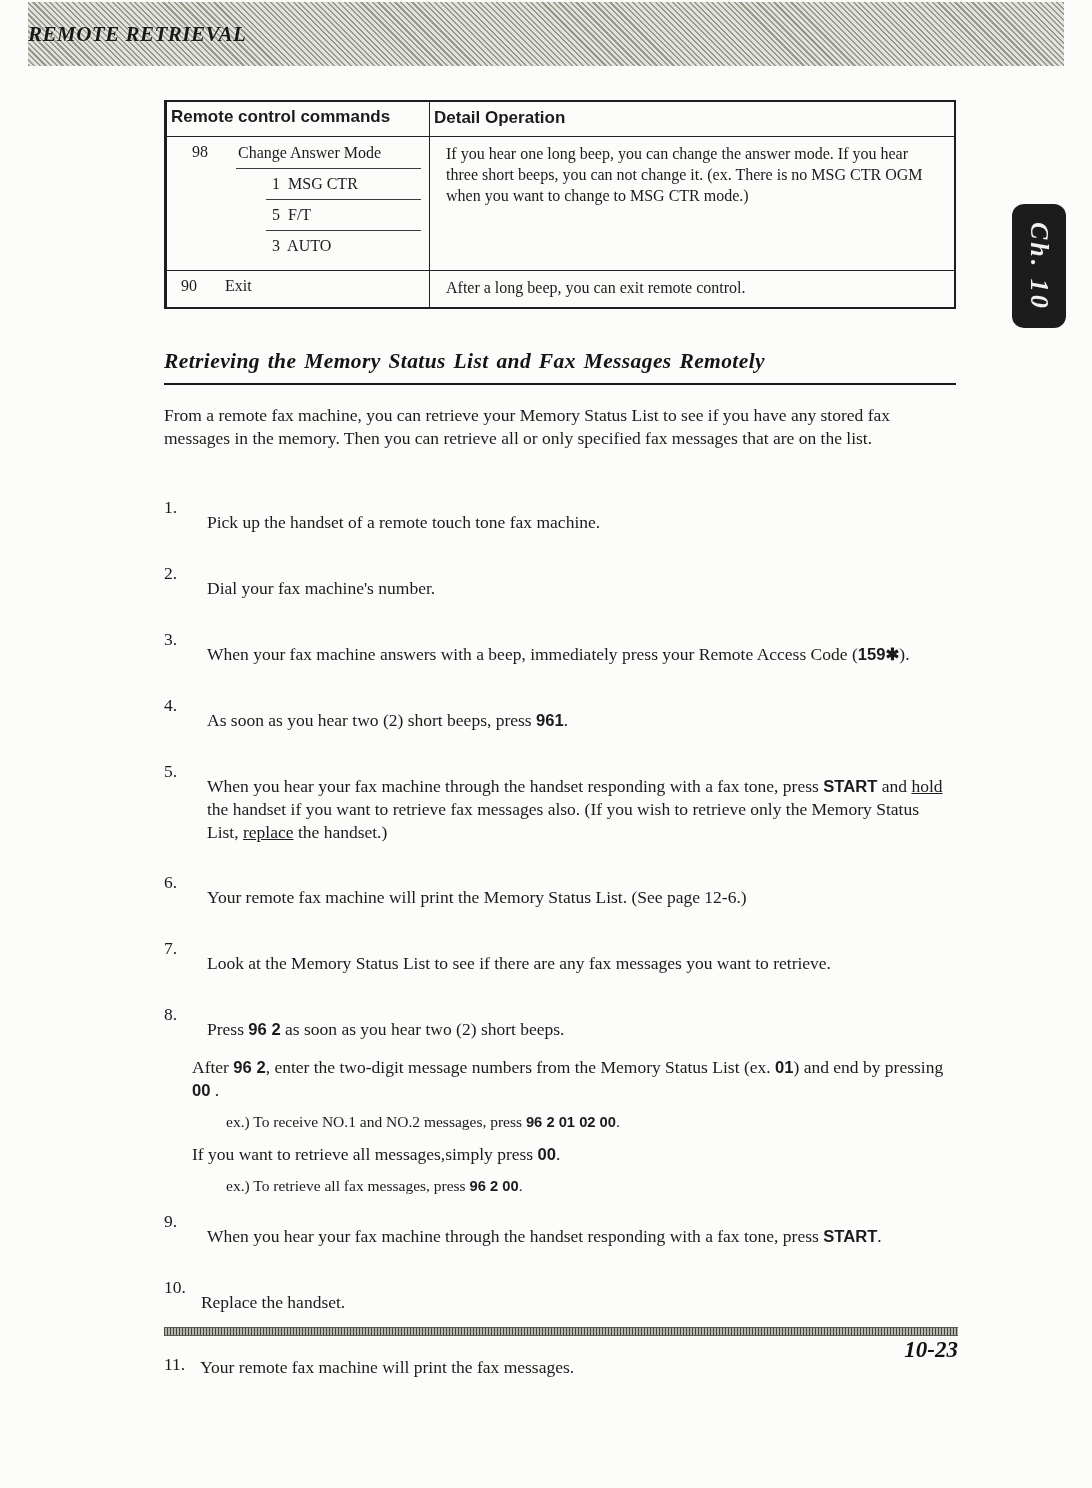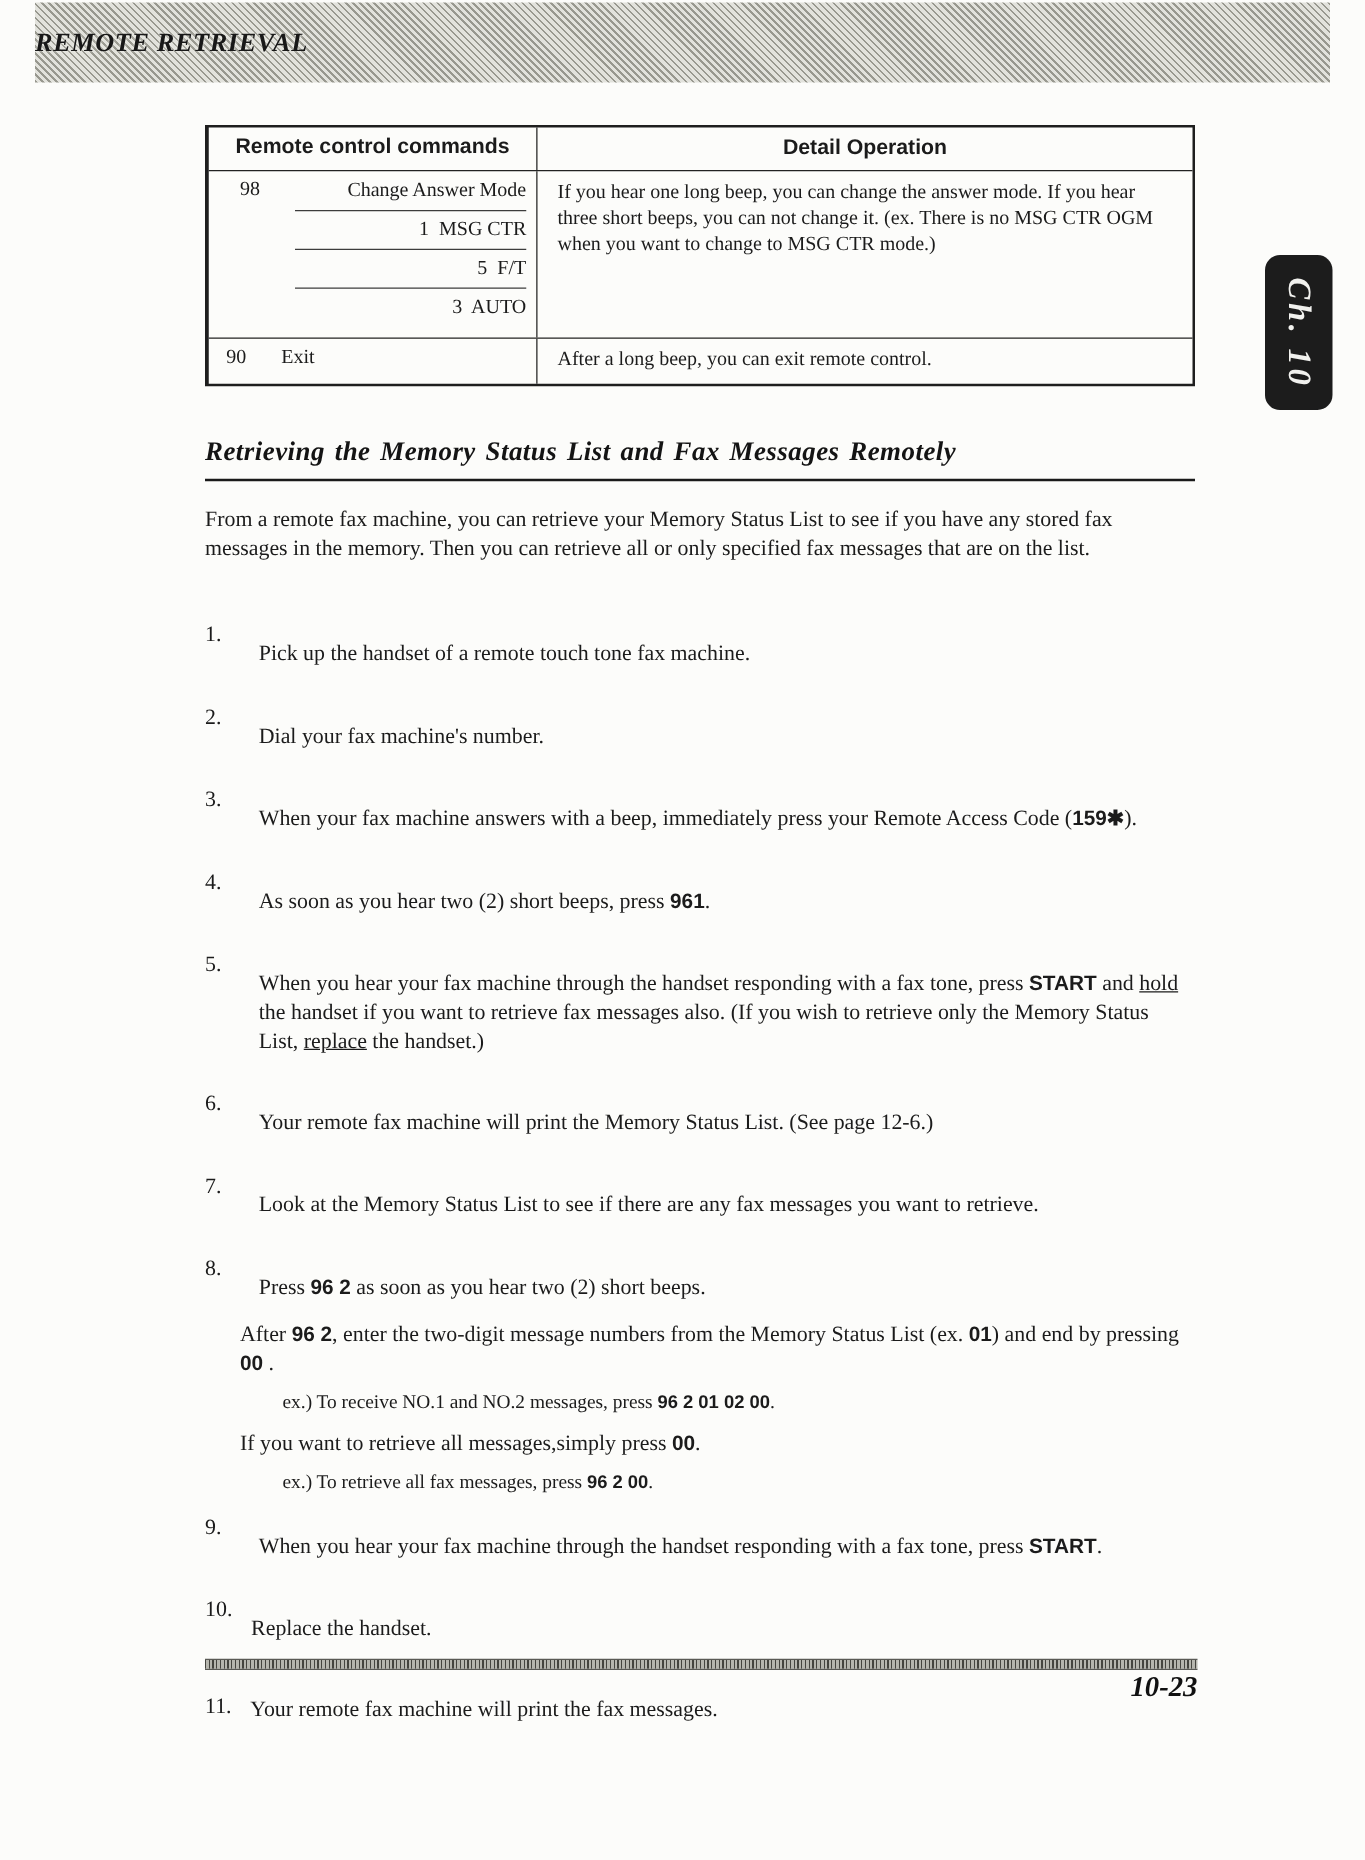--- a/index.html
+++ b/index.html
@@ -32,29 +32,29 @@
     position:absolute; left:164px; top:100px; width:792px;
     border:2px solid #1e1e1e; border-left:3px solid #1e1e1e;
     box-sizing:border-box; font-size:16px;
   }
   .rc-row { display:grid; grid-template-columns:263px 1fr; }
   .rc-row + .rc-row { border-top:1.5px solid #222; }
   .cell-l { border-right:1.5px solid #222; box-sizing:border-box; }
   .cell-r { box-sizing:border-box; padding:7px 14px 8px 16px; line-height:1.3; }
   .rc-header .cell-l, .rc-header .cell-r {
     font-family:"Liberation Sans", sans-serif; font-weight:bold; font-size:17px;
-    text-align:center; padding:5px 4px 7px;
+    padding:5px 4px 7px;
   }
   .row98 { min-height:126px; }
   .row98-left { display:flex; padding:6px 8px 4px 25px; }
   .code { width:44px; flex-shrink:0; }
-  .answer-col { flex:1;text-align:right; }
+  .answer-col { flex:1; }
   .answer-item { padding:1px 0 6px 2px; border-bottom:1px solid #3c3c3c; margin-bottom:5px; white-space:pre-wrap; }
   .answer-item.last { border-bottom:none; }
-  .answer-item.opt { padding-left:6px; }
+  .answer-item.opt { padding-left:6px;margin-left:30px; }
   .row90-left { display:flex; padding:6px 8px 8px 14px; }
 
   
   .ch-tab {
     position:absolute; right:26px; top:204px; width:54px; height:124px;
     background:#1c1c1c; border-radius:12px; color:#f1f1ee;
     display:flex; align-items:center; justify-content:center;
     writing-mode:vertical-rl; font-style:italic; font-weight:bold;
     font-size:26px; letter-spacing:3px;
   }

